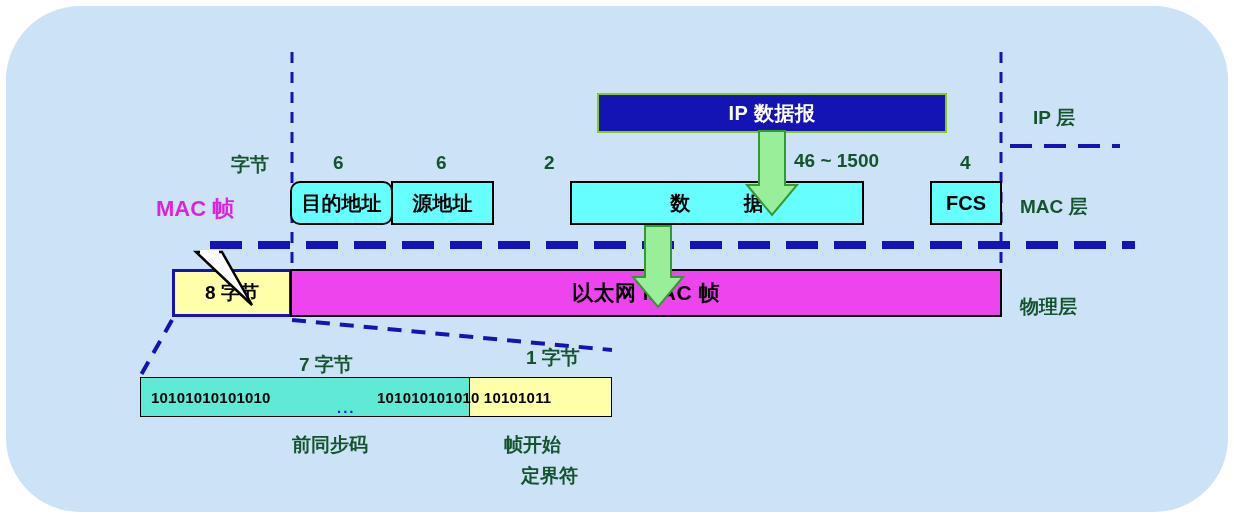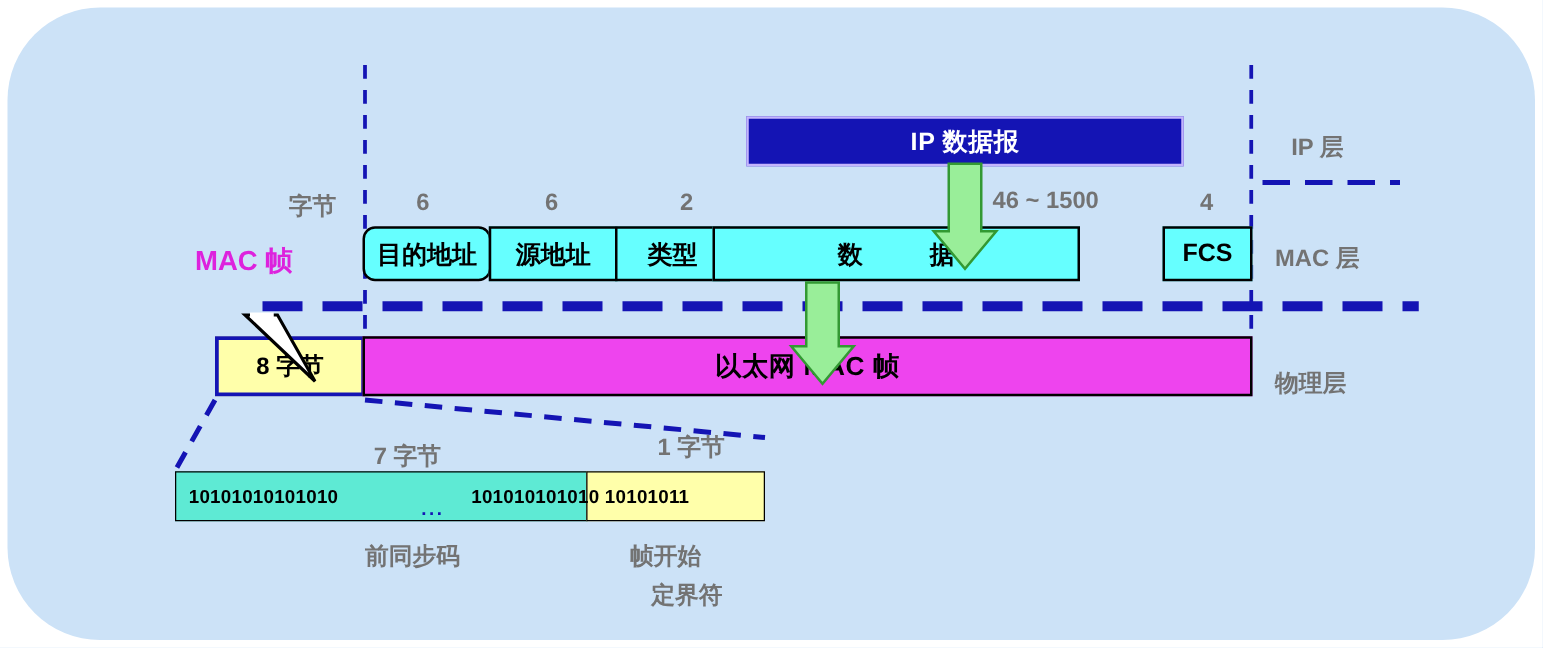--- a/index.html
+++ b/index.html
@@ -43,21 +43,21 @@
     justify-content: center;
     font-weight: bold;
     white-space: nowrap;
   }
 
   
   .ip-datagram {
     left: 597px; top: 93px;
     width: 350px; height: 40px;
     background: #1414b4;
-    border: 2px solid #c4b5fd;
+    border: 2px solid #84cc16;
     color: #ffffff;
     font-size: 20px;
     letter-spacing: 0.5px;
   }
 
   
   .mac-row { left: 290px; top: 181px; width: 712px; height: 44px; }
   .mac-cell {
     position: absolute;
     top: 0;
@@ -137,21 +137,21 @@
     font-size: 15px;
     font-weight: bold;
     letter-spacing: 2px;
     line-height: 1;
   }
   .dots-a { left: 337px; top: 400px; }
 
   
   .lbl {
     position: absolute;
-    color: #737373;
+    color: #14532d;
     font-weight: bold;
     white-space: nowrap;
   }
   .lbl-num { font-size: 19px; }
   .lbl-cn  { font-size: 19px; }
   .lbl-layer { font-size: 19px; }
   .lbl-mac-frame {
     position: absolute;
     color: #dd22dd;
     font-weight: bold;
@@ -204,21 +204,20 @@
     <line x1="172" y1="320" x2="141" y2="375" stroke="#1414b4" stroke-width="4" stroke-dasharray="14,10"></line>
     <line x1="292" y1="320" x2="612" y2="350" stroke="#1414b4" stroke-width="4" stroke-dasharray="14,10"></line>
     <line x1="470" y1="378" x2="612" y2="350" stroke="#1414b4" stroke-width="0" stroke-dasharray="14,10"></line>
   </svg>
 
   <div class="box ip-datagram layer-z">IP 数据报</div>
 
   <div class="abs mac-row layer-z">
     <div class="mac-cell c-dst">目的地址</div>
     <div class="mac-cell c-src">源地址</div>
-    <div class="mac-cell c-type">类型</div>
     <div class="mac-cell c-data">数 据</div>
     <div class="mac-cell c-fcs">FCS</div>
   </div>
 
   <div class="lbl lbl-cn txt-z" style="left:231px; top:152px;">字节</div>
   <div class="lbl lbl-num txt-z" style="left:333px; top:152px;">6</div>
   <div class="lbl lbl-num txt-z" style="left:436px; top:152px;">6</div>
   <div class="lbl lbl-num txt-z" style="left:544px; top:152px;">2</div>
   <div class="lbl lbl-num txt-z" style="left:794px; top:150px;">46 ~ 1500</div>
   <div class="lbl lbl-num txt-z" style="left:960px; top:152px;">4</div>

